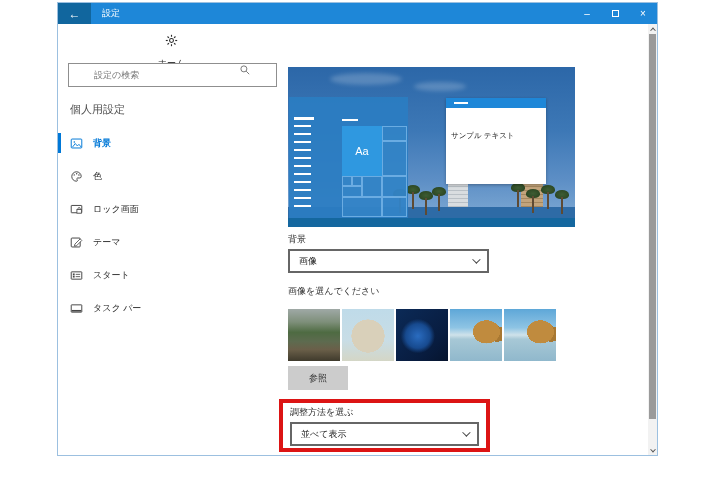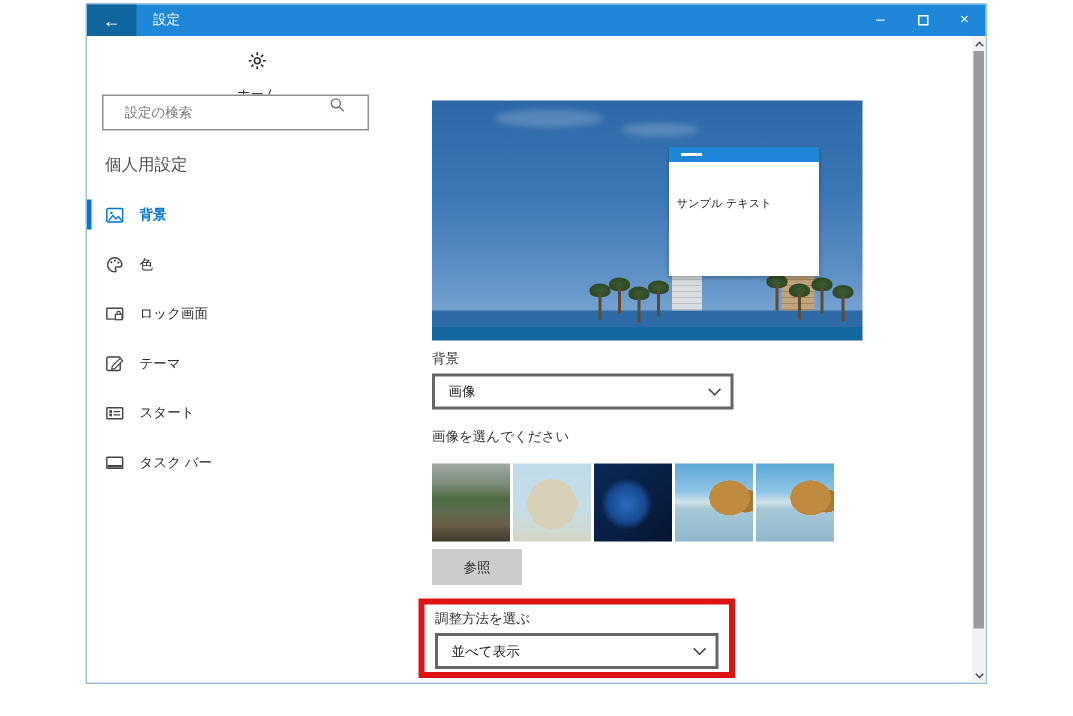--- a/index.html
+++ b/index.html
@@ -20,23 +20,23 @@
   .win-controls { margin-left:auto; display:flex; height:100%; }
   .win-btn { width:28px; height:21px; color:#fff; font-size:10px;
              display:flex; align-items:center; justify-content:center; cursor:pointer; }
   .maxi-box { width:7px; height:7px; border:1px solid #fff; }
 
   
   .side-row { position:absolute; left:0; height:22px; display:flex; align-items:center;
               gap:10px; padding-left:12px; font-size:9px; color:#2b2b2b; width:215px; }
   .side-row svg { flex:0 0 auto; }
   .home-row { top:31px;flex-direction:column; }
-  .search-box { position:absolute; left:10px; top:60px; width:178px; height:24px;
+  .search-box { position:absolute; left:10px; top:60px; width:209px; height:24px;
                 border:1px solid #8f8f8f; background:#fff; display:flex; 
-                padding:0 14px; }
+                padding:0 25px; }
   .search-box input { border:none; outline:none; flex:1; font-size:9px; color:#444;
                       font-family:"Liberation Sans",sans-serif; background:transparent; min-width:0; }
   .search-box input::placeholder { color:#767676; }
   .section-label { position:absolute; left:12px; top:99px; font-size:11px; color:#4d4d4d; }
 
   .nav-item { position:absolute; cursor:pointer; color:#2b2b2b; }
   .nav-item svg { color:#454545; }
   .nav-item.selected { color:#0078d7; font-weight:bold; }
   .nav-item.selected svg { color:#0078d7; }
   .nav-item.selected::before { content:""; position:absolute; left:0; top:1px; bottom:1px;
@@ -225,20 +225,35 @@
       <div class="sea"></div>
       <div class="palm" style="left:104px; top:122px"></div>
       <div class="palm" style="left:117px; top:118px"></div>
       <div class="palm" style="left:130px; top:124px"></div>
       <div class="palm" style="left:143px; top:120px"></div>
       <div class="palm" style="left:222px; top:116px"></div>
       <div class="palm" style="left:237px; top:122px"></div>
       <div class="palm" style="left:252px; top:118px"></div>
       <div class="palm" style="left:266px; top:123px"></div>
 
+      <div class="start-panel">
+        <div class="dash" style="left:5px; top:20px; width:20px; height:3px"></div>
+        <div class="list-lines"></div>
+        <div class="dash" style="left:53px; top:22px; width:16px; height:2px"></div>
+        <div class="tile-aa">Aa</div>
+        <div class="tile" style="left:93px; top:29px; width:25px; height:15px"></div>
+        <div class="tile" style="left:93px; top:44px; width:25px; height:35px"></div>
+        <div class="tile" style="left:53px; top:79px; width:10px; height:10px"></div>
+        <div class="tile" style="left:63px; top:79px; width:10px; height:10px"></div>
+        <div class="tile" style="left:53px; top:89px; width:20px; height:11px"></div>
+        <div class="tile" style="left:73px; top:79px; width:20px; height:21px"></div>
+        <div class="tile" style="left:93px; top:79px; width:25px; height:21px"></div>
+        <div class="tile" style="left:53px; top:100px; width:40px; height:20px"></div>
+        <div class="tile" style="left:93px; top:100px; width:25px; height:20px"></div>
+      </div>
 
       <div class="sample-window">
         <div class="sw-titlebar">
           <div class="sw-dash"></div>
         </div>
         <div class="sw-text">サンプル テキスト</div>
       </div>
 
       <div class="taskbar"></div>
     </div>

